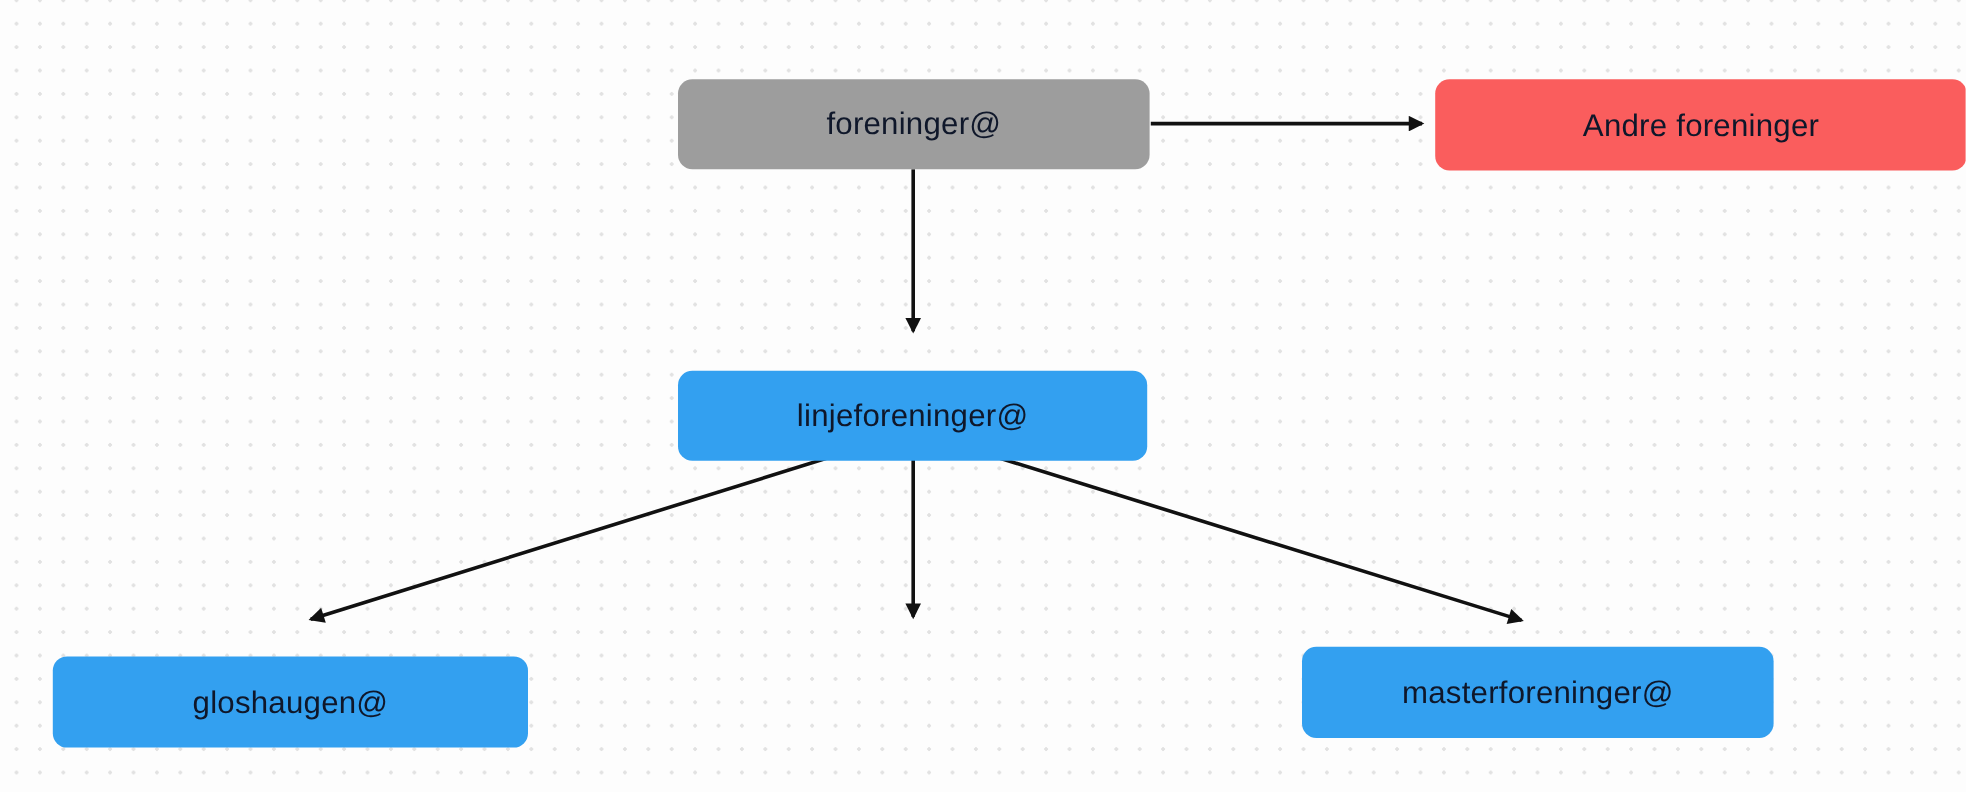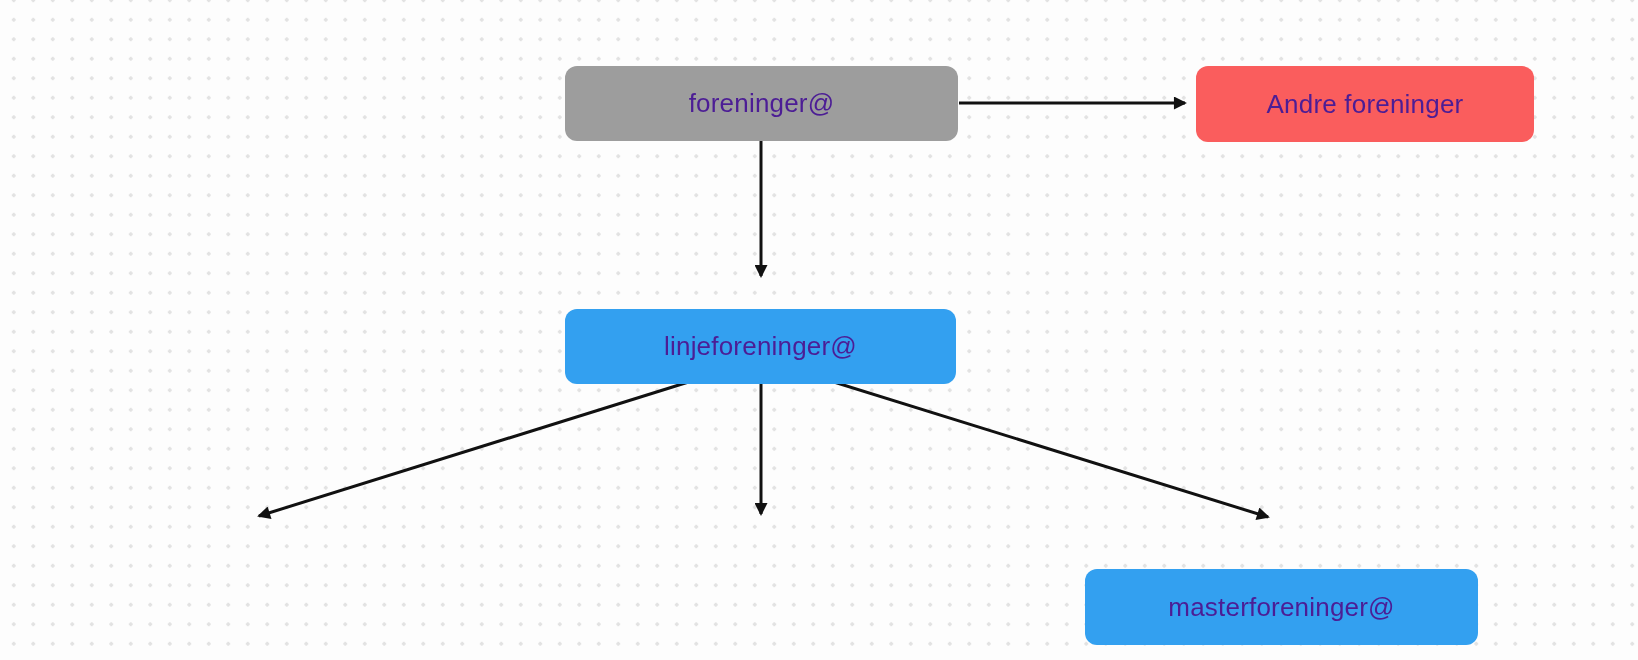--- a/index.html
+++ b/index.html
@@ -28,21 +28,21 @@
     position: absolute;
     border-radius: 12px;
     display: flex;
     align-items: center;
     justify-content: center;
     cursor: pointer;
   }
   .node-label {
     font-size: 26px;
     font-weight: 400;
-    color: #4c1d95;
+    color: #0f172a;
     letter-spacing: 0.2px;
     white-space: nowrap;
   }
   .node-gray { background: #9d9d9d; }
   .node-red  { background: #fa5d5d; }
   .node-blue { background: #33a0f0; margin-top: 24px; }
 </style>
 </head>
 <body>
 
@@ -58,27 +58,30 @@
     <line x1="761" y1="141" x2="761" y2="276" stroke="#111111" stroke-width="3" marker-end="url(#arrowhead)"></line>
     <line x1="759" y1="360" x2="259" y2="516" stroke="#111111" stroke-width="3" marker-end="url(#arrowhead)"></line>
     <line x1="761" y1="360" x2="761" y2="514" stroke="#111111" stroke-width="3" marker-end="url(#arrowhead)"></line>
     <line x1="763" y1="360" x2="1268" y2="517" stroke="#111111" stroke-width="3" marker-end="url(#arrowhead)"></line>
   </svg>
 
   <div class="node node-gray" style="left:565px; top:66px; width:393px; height:75px;">
     <span class="node-label">foreninger@</span>
   </div>
 
-  <div class="node node-red" style="left:1196px; top:66px; width:338px; height:76px;">
+  <div class="node node-red" style="left:1196px; top:66px; width:443px; height:76px;">
     <span class="node-label">Andre foreninger</span>
   </div>
 
   <div class="node node-blue" style="left:565px; top:285px; width:391px; height:75px;">
     <span class="node-label">linjeforeninger@</span>
   </div>
 
+  <div class="node node-blue" style="left:44px; top:523px; width:396px; height:76px;">
+    <span class="node-label">gloshaugen@</span>
+  </div>
 
 
-  <div class="node node-blue" style="left:1085px; top:545px; width:393px; height:76px;">
+  <div class="node node-blue" style="left:1085px; top:515px; width:393px; height:76px;">
     <span class="node-label">masterforeninger@</span>
   </div>
 
 </div>
 
 </body></html>

